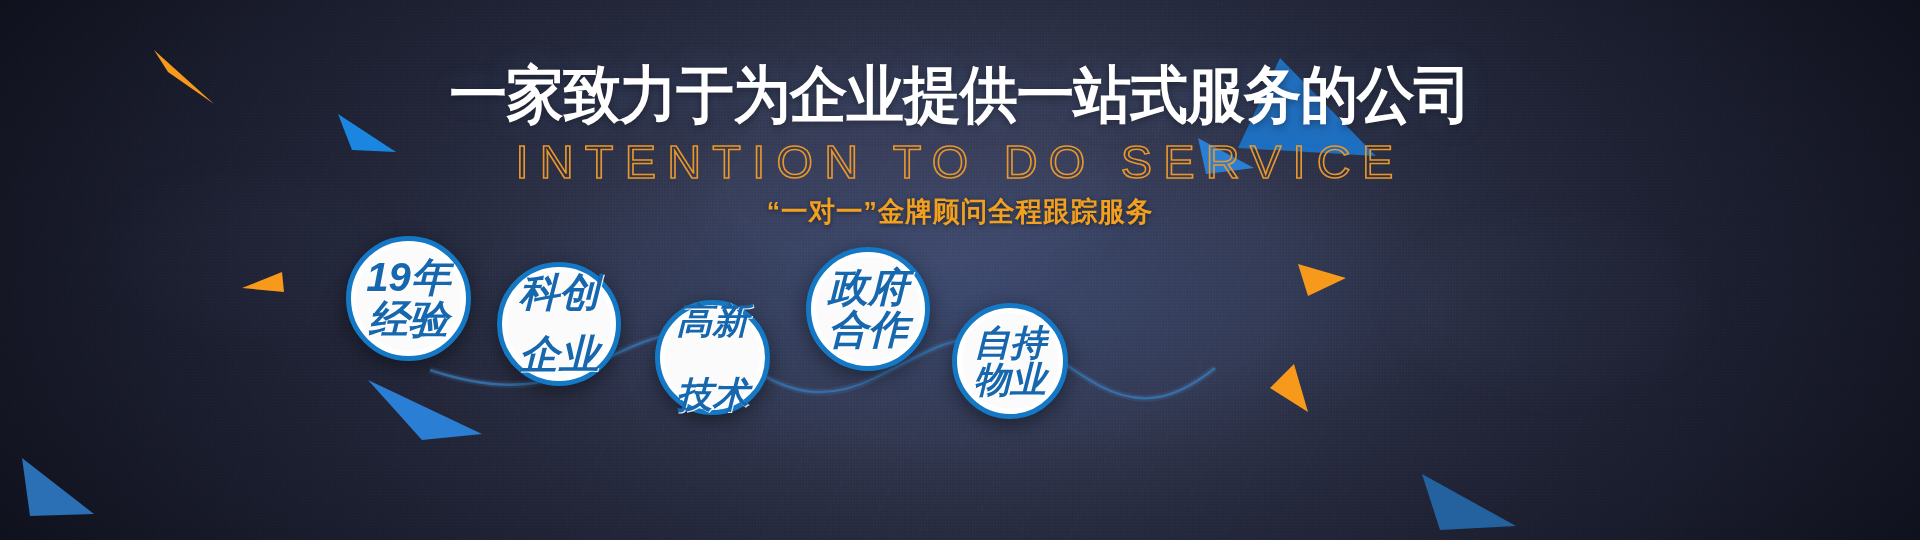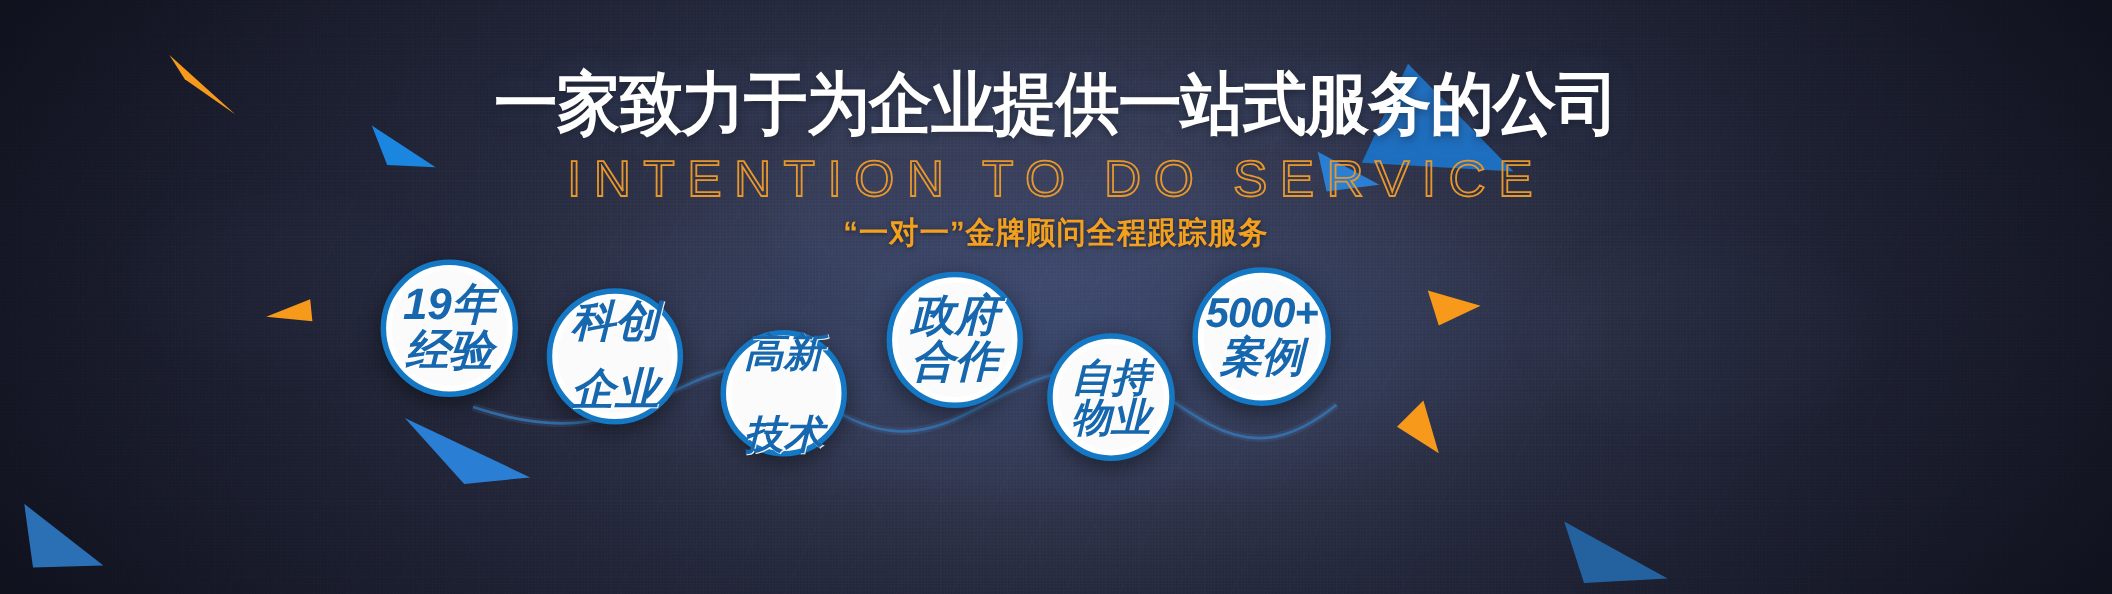--- a/index.html
+++ b/index.html
@@ -228,18 +228,14 @@
   <div class="bubble small" style="left:952px;top:303px;width:116px;height:116px;">
     <span class="l1">自持</span>
     <span class="l2">物业</span>
   </div>
 
   <div class="bubble" style="left:806px;top:247px;width:124px;height:124px;">
     <span class="l1">政府</span>
     <span class="l2">合作</span>
   </div>
 
-  <div class="bubble num" style="left:1084px;top:243px;width:126px;height:126px;">
-    <span class="l1">5000+</span>
-    <span class="l2">案例</span>
-  </div>
 
 </div>
 
 </body></html>

